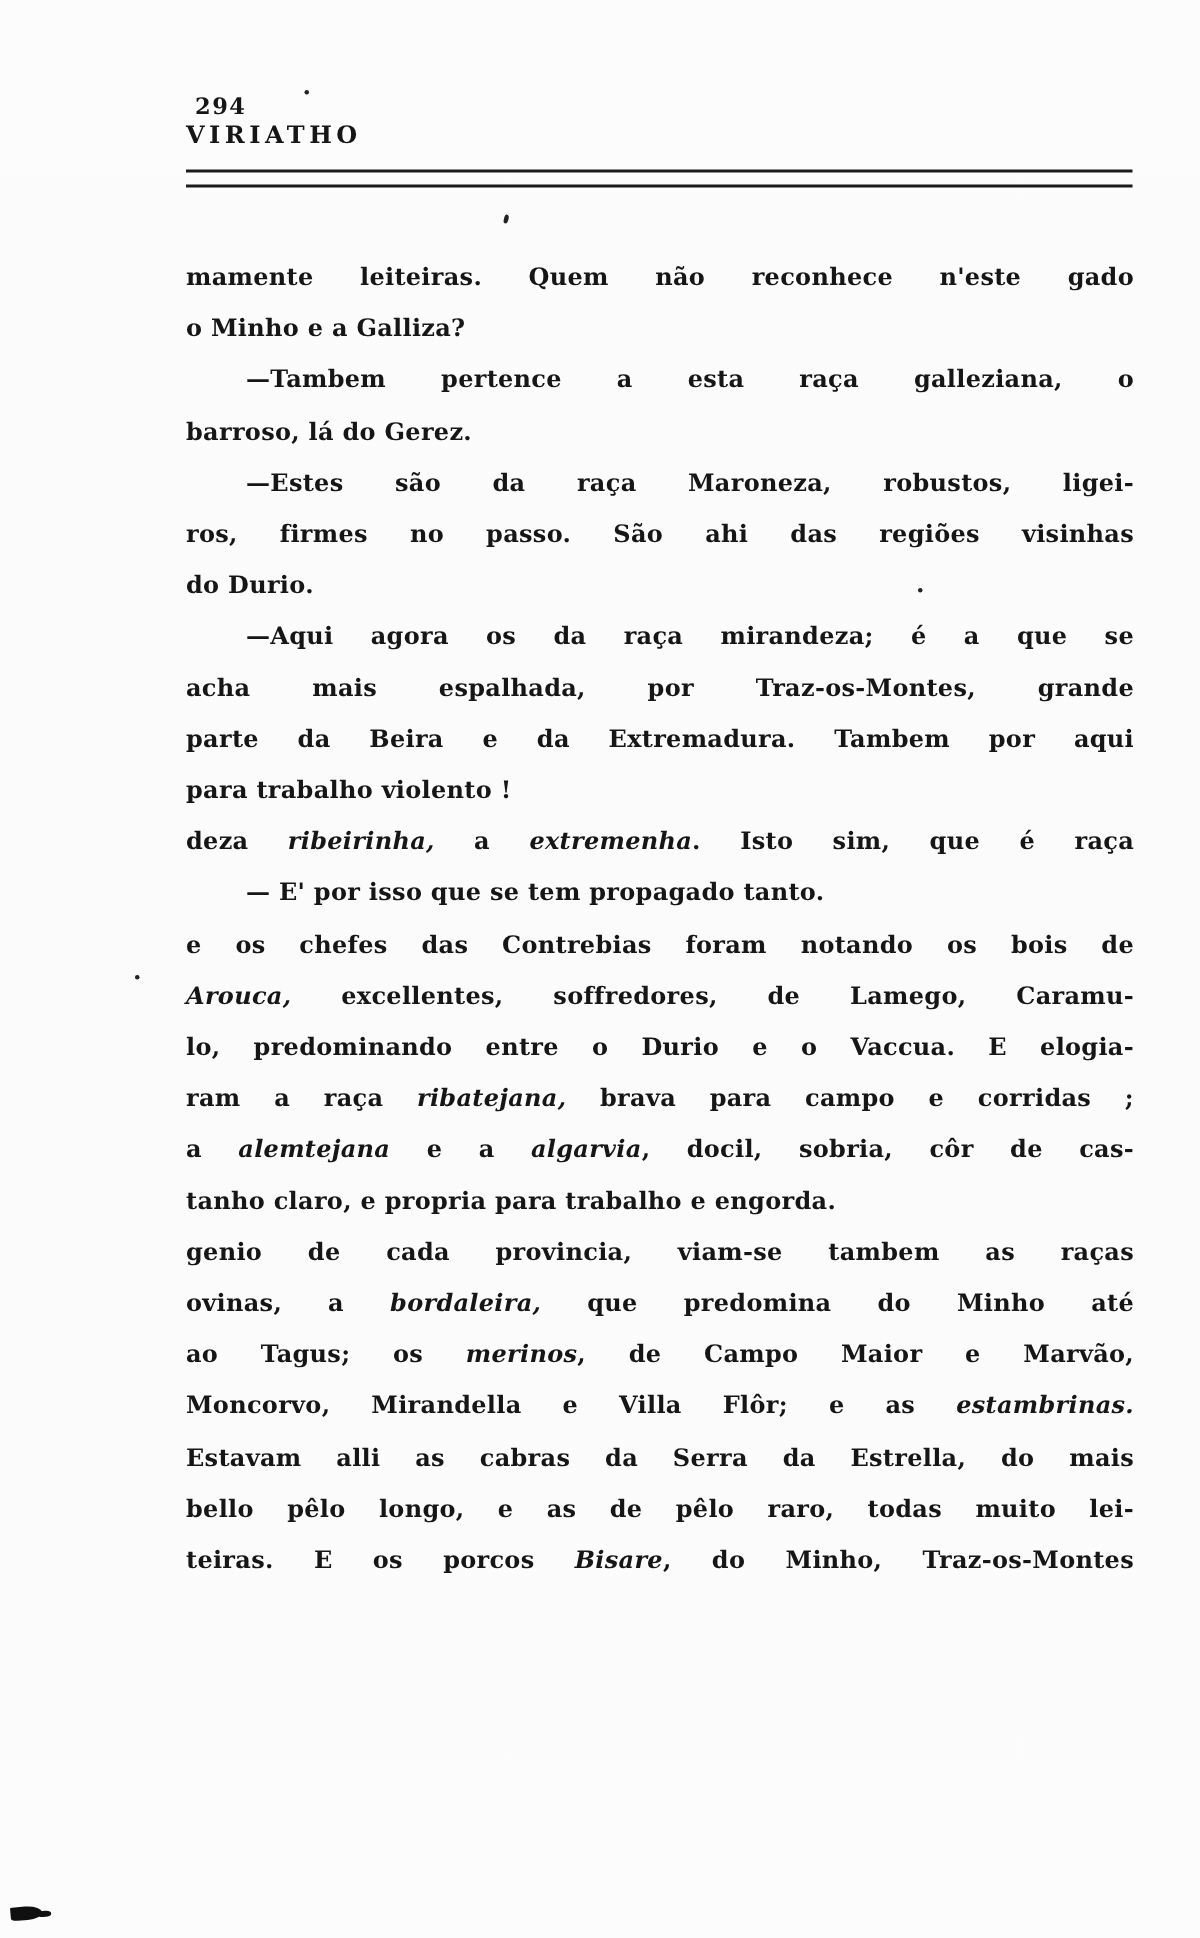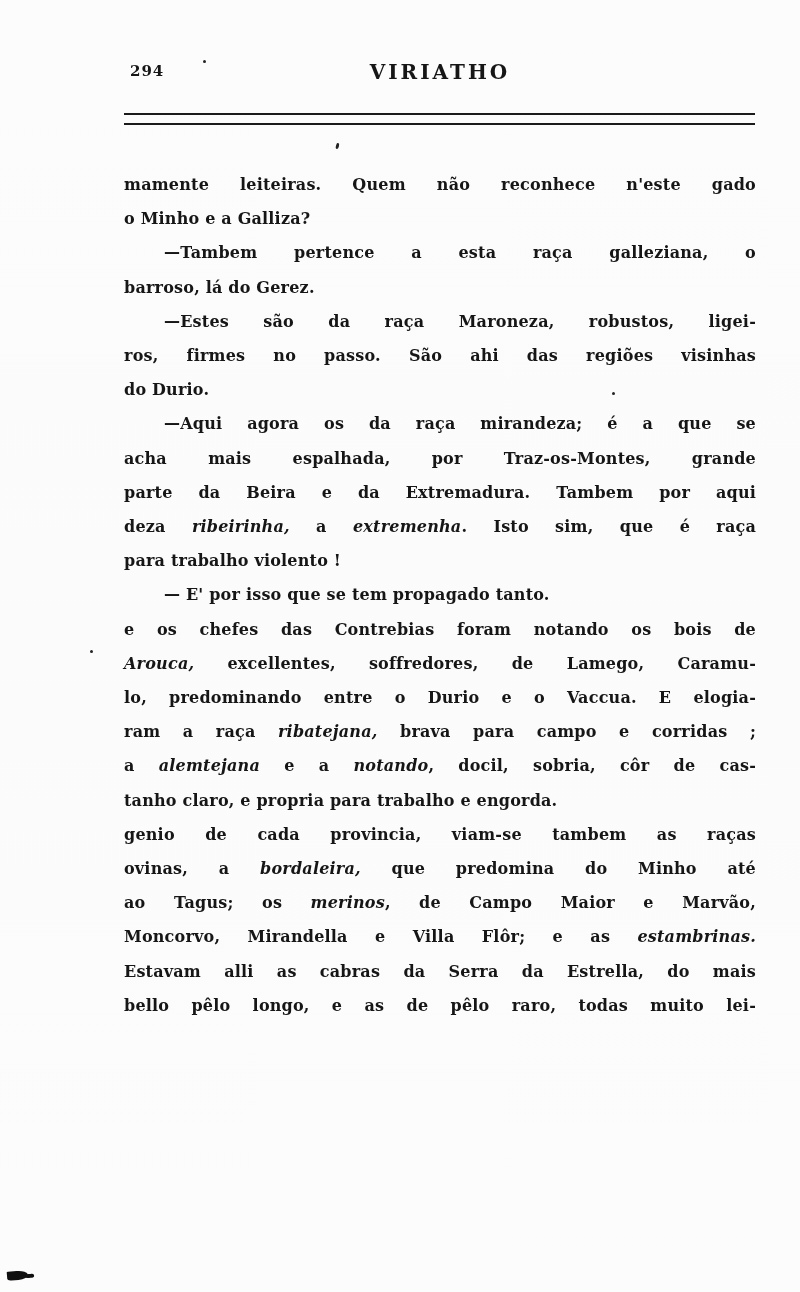--- a/index.html
+++ b/index.html
@@ -16,23 +16,23 @@
     background: linear-gradient(180deg, #fcfcfc 0%, #fbfbfb 50%, #fcfcfc 100%);
   }
   .header {
     position: absolute; left: 124px; top: 60px; width: 632px; height: 38px;
   }
   .page-num {
     position: absolute; left: 6px; top: 2px;
     font-size: 15px; font-weight: 700; letter-spacing: 1px;
   }
   .running-title {
-    position: absolute; left: 0; right: 0; top: 0;
-    text-align: center;
-    font-size: 20px; font-weight: 700; letter-spacing: 3px;
+    position: absolute; left: 0; right: 0; top: 20px;
+    text-align: left;
+    font-size: 16px; font-weight: 700; letter-spacing: 3px;
   }
   .rule {
     position: absolute; left: 124px; top: 113px; width: 631px; height: 8px;
     border-top: 2.5px solid #1b1b1b;
     border-bottom: 2.5px solid #1b1b1b;
   }
   .text-column {
     position: absolute; left: 124px; top: 168px; width: 632px;
     font-size: 16px; line-height: 34.2px; font-weight: 700;
     letter-spacing: 0.2px;
@@ -75,34 +75,35 @@
     <div class="line just"><span>mamente leiteiras. Quem não reconhece n'este gado</span></div>
     <div class="line"><span>o Minho e a Galliza?</span></div>
     <div class="line just ind-dash"><span>—Tambem pertence a esta raça galleziana, o</span></div>
     <div class="line"><span>barroso, lá do Gerez.</span></div>
     <div class="line just ind-dash"><span>—Estes são da raça Maroneza, robustos, ligei-</span></div>
     <div class="line just"><span>ros, firmes no passo. São ahi das regiões visinhas</span></div>
     <div class="line"><span>do Durio.</span></div>
     <div class="line just ind-dash"><span>—Aqui agora os da raça mirandeza; é a que se</span></div>
     <div class="line just"><span>acha mais espalhada, por Traz-os-Montes, grande</span></div>
     <div class="line just"><span>parte da Beira e da Extremadura. Tambem por aqui</span></div>
+    <div class="line"><span>para trabalho violento !</span></div>
     <div class="line just"><span>deza </span><span class="it">ribeirinha,</span><span> a </span><span class="it">extremenha</span><span>. Isto sim, que é raça</span></div>
-    <div class="line"><span>para trabalho violento !</span></div>
     <div class="line ind-dash"><span>— E' por isso que se tem propagado tanto.</span></div>
     <div class="line just"><span>e os chefes das Contrebias foram notando os bois de</span></div>
     <div class="line just"><span class="it">Arouca,</span><span> excellentes, soffredores, de Lamego, Caramu-</span></div>
     <div class="line just"><span>lo, predominando entre o Durio e o Vaccua. E elogia-</span></div>
     <div class="line just"><span>ram a raça </span><span class="it">ribatejana,</span><span> brava para campo e corridas ;</span></div>
-    <div class="line just"><span>a </span><span class="it">alemtejana</span><span> e a </span><span class="it">notando</span><span>, docil, sobria, côr de cas-</span></div>
+    <div class="line just"><span>a </span><span class="it">alemtejana</span><span> e a </span><span class="it">algarvia</span><span>, docil, sobria, côr de cas-</span></div>
     <div class="line"><span>tanho claro, e propria para trabalho e engorda.</span></div>
     <div class="line just"><span>genio de cada provincia, viam-se tambem as raças</span></div>
     <div class="line just"><span>ovinas, a </span><span class="it">bordaleira,</span><span> que predomina do Minho até</span></div>
     <div class="line just"><span>ao Tagus; os </span><span class="it">merinos</span><span>, de Campo Maior e Marvão,</span></div>
     <div class="line just"><span>Moncorvo, Mirandella e Villa Flôr; e as </span><span class="it">estambrinas.</span></div>
     <div class="line just"><span>Estavam alli as cabras da Serra da Estrella, do mais</span></div>
     <div class="line just"><span>bello pêlo longo, e as de pêlo raro, todas muito lei-</span></div>
+    <div class="line just"><span>teiras. E os porcos </span><span class="it">Bisare</span><span>, do Minho, Traz-os-Montes</span></div>
   </div>
 
 <span class="speck s1"></span>
 <span class="speck s2"></span>
 <span class="speck s3"></span>
 <span class="speck s4"></span>
 <div class="ink-blot"></div>
 
 </body></html>

